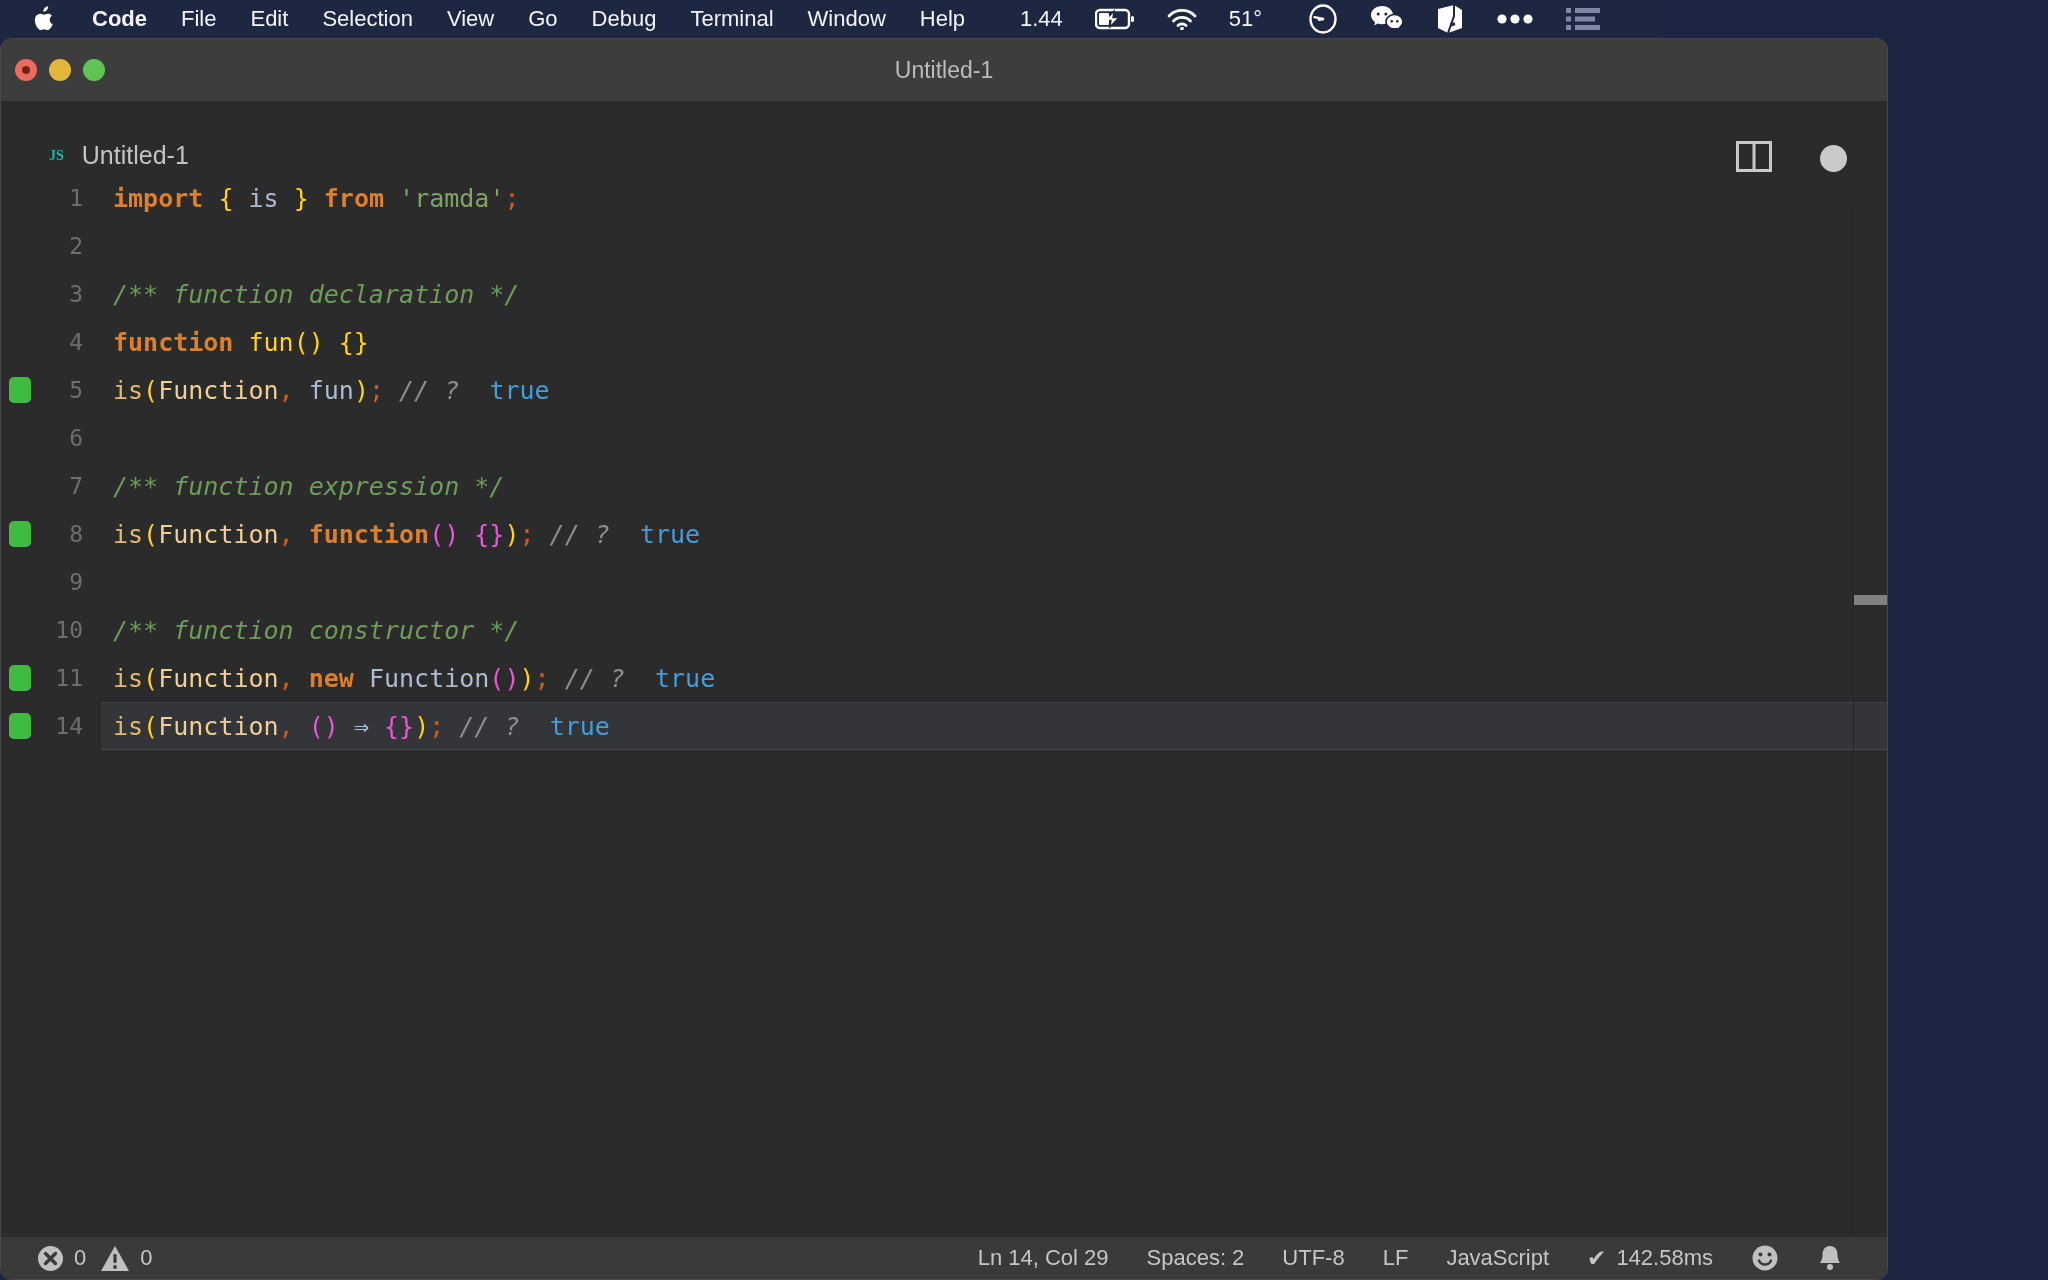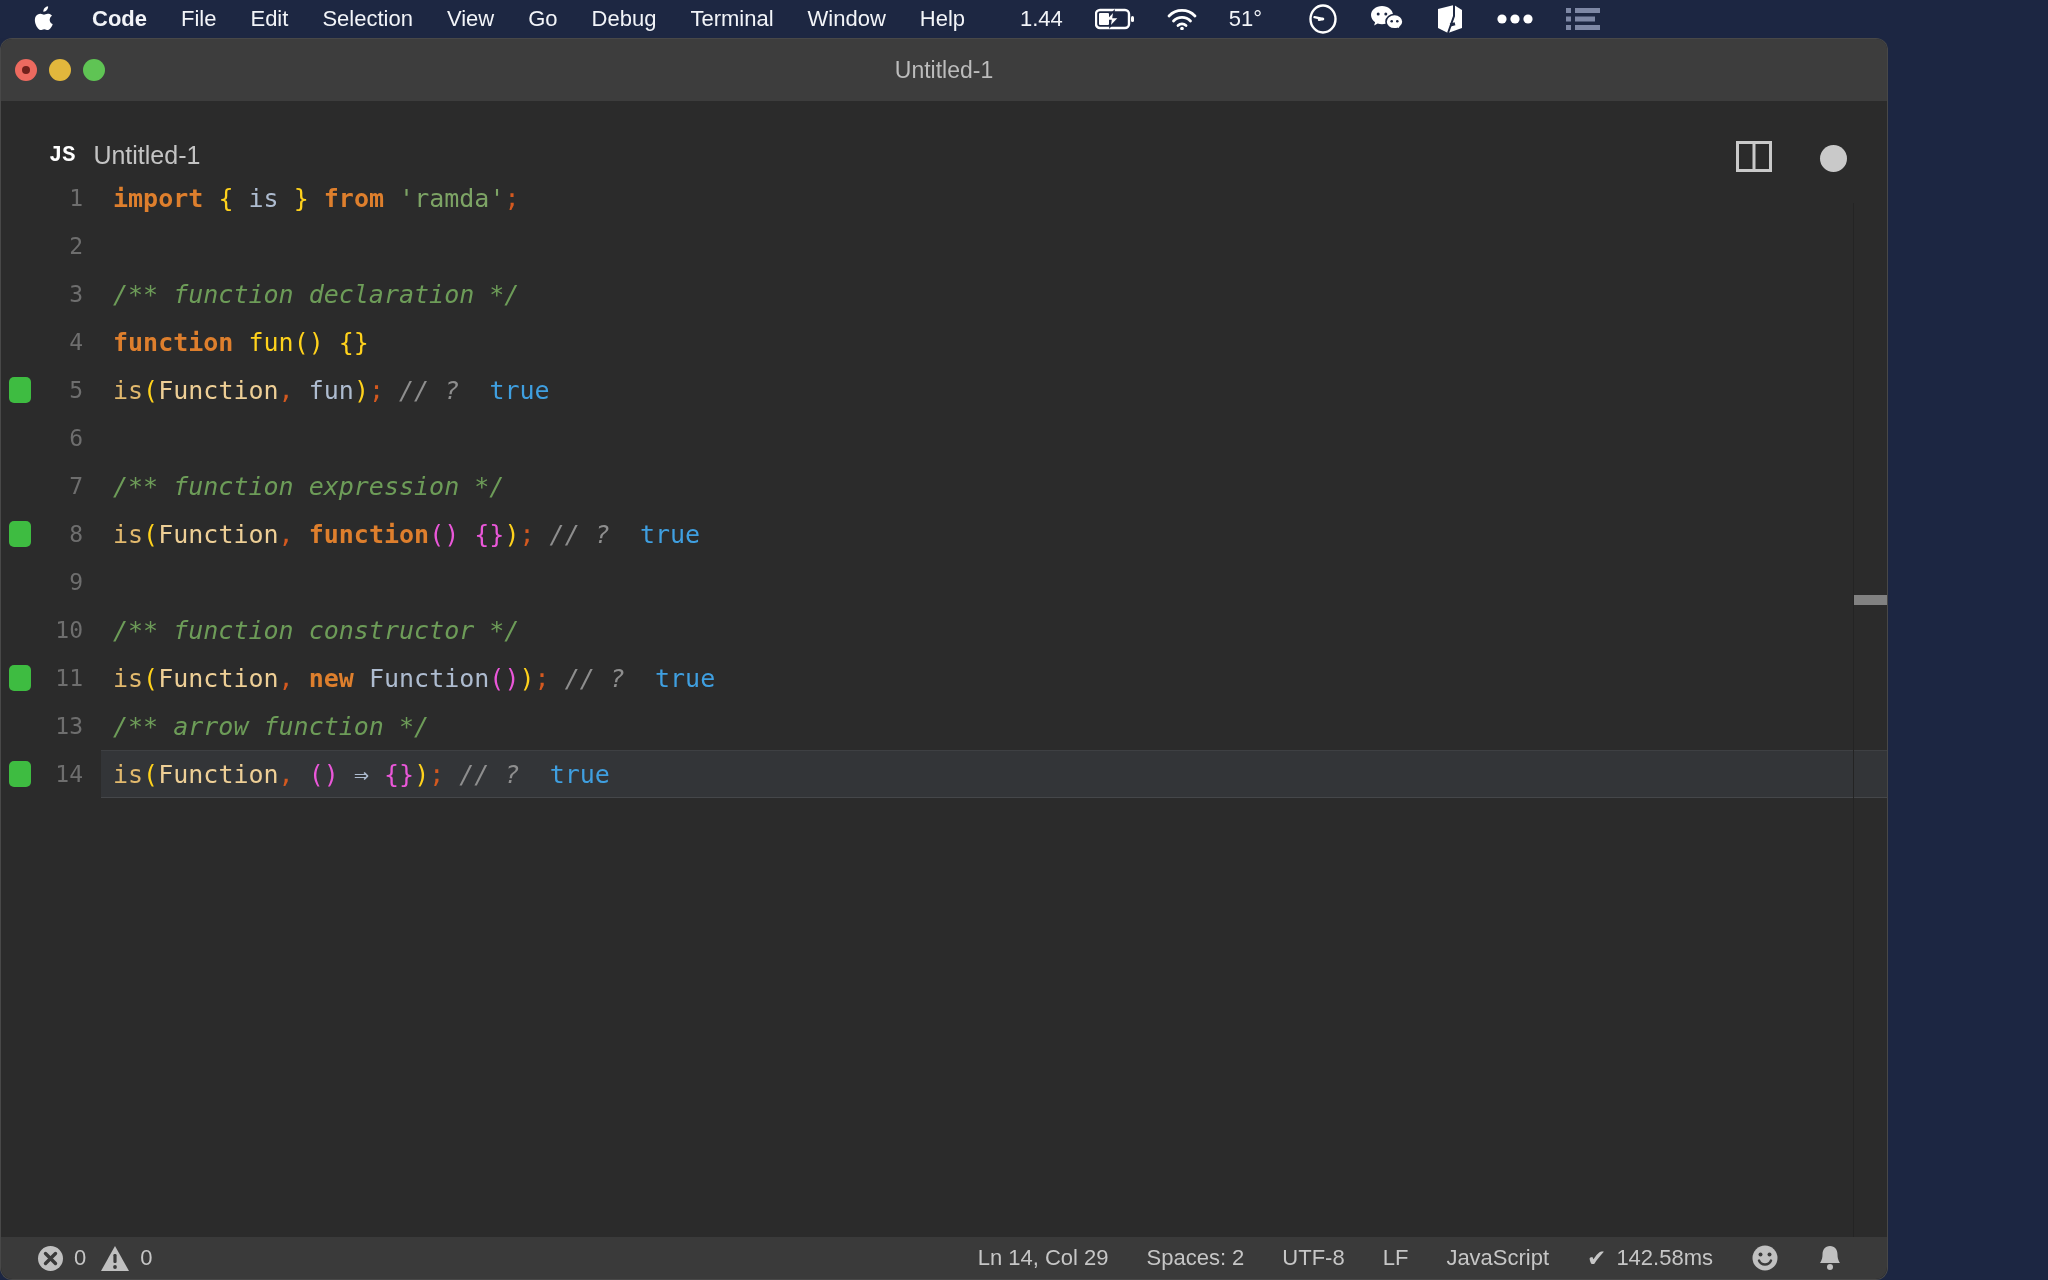--- a/index.html
+++ b/index.html
@@ -26,21 +26,21 @@
   .traffic { position:absolute; left:0; top:0; height:62px; display:flex; align-items:center; gap:12px; padding-left:14px; }
   .light { width:22px; height:22px; border-radius:50%; position:relative; }
   .light.red { background:#ed6a5f; }
   .light.red::after { content:''; position:absolute; left:7px; top:7px; width:8px; height:8px; border-radius:50%; background:#71211b; }
   .light.yellow { background:#e2b73c; }
   .light.green { background:#5fc454; }
 
   
   .tabrow { position:absolute; left:0; top:62px; width:100%; height:102px; background:#2b2b2b; }
   .tab-inner { position:absolute; left:48px; top:40px; display:flex; align-items:center; gap:18px; }
-  .js-badge { color:#ffffff; font-weight:bold; font-size:22px; font-family:Liberation Mono, monospace; }
+  .js-badge { color:#14b8a6; font-weight:bold; font-size:14px; font-family:Liberation Serif, serif; }
   .tab-label { color:#c3c3c3; font-size:25px; }
   .editor-actions { position:absolute; right:40px; top:40px; display:flex; align-items:center; gap:48px; }
   .dirty-dot { width:27px; height:27px; border-radius:50%; background:#c9c9c9; }
 
   
   .code-area { position:absolute; left:0; top:135px; width:2014px; }
   .code-line { position:relative; display:flex; align-items:center; height:48px; }
   .code-line.current::before { content:''; position:absolute; left:100px; right:0; top:0; bottom:0;
       background:#333538; border-top:1px solid #3e4043; border-bottom:1px solid #45474a; }
   .gutter-marker { position:absolute; left:8px; top:11px; width:22px; height:26px; border-radius:5px; }
@@ -239,25 +239,20 @@
       <div class="code-line">
         <span class="gutter-marker"></span>
         <span class="line-number">10</span>
         <span class="code-text"><span class="tk-cm">/** function constructor */</span></span>
       </div>
       <div class="code-line">
         <span class="gutter-marker on"></span>
         <span class="line-number">11</span>
         <span class="code-text"><span class="tk-call">is</span><span class="tk-y">(</span><span class="tk-bi">Function</span><span class="tk-pu">,</span><span class="tk-pl"> </span><span class="tk-kw">new</span><span class="tk-pl"> </span><span class="tk-id">Function</span><span class="tk-pk">()</span><span class="tk-y">)</span><span class="tk-pu">;</span><span class="tk-pl"> </span><span class="tk-lc">// ?</span><span class="tk-pl">  </span><span class="tk-res">true</span></span>
       </div>
-      <div class="code-line">
-        <span class="gutter-marker"></span>
-        <span class="line-number">13</span>
-        <span class="code-text"><span class="tk-cm">/** arrow function */</span></span>
-      </div>
       <div class="code-line current">
         <span class="gutter-marker on"></span>
         <span class="line-number">14</span>
         <span class="code-text"><span class="tk-call">is</span><span class="tk-y">(</span><span class="tk-bi">Function</span><span class="tk-pu">,</span><span class="tk-pl"> </span><span class="tk-pk">()</span><span class="tk-pl"> </span><span class="tk-ar">⇒</span><span class="tk-pl"> </span><span class="tk-pk">{}</span><span class="tk-y">)</span><span class="tk-pu">;</span><span class="tk-pl"> </span><span class="tk-lc">// ?</span><span class="tk-pl">  </span><span class="tk-res">true</span></span>
       </div>
     </div>
 
   <div class="overview-ruler">
     <div class="overview-mark"></div>
   </div>

